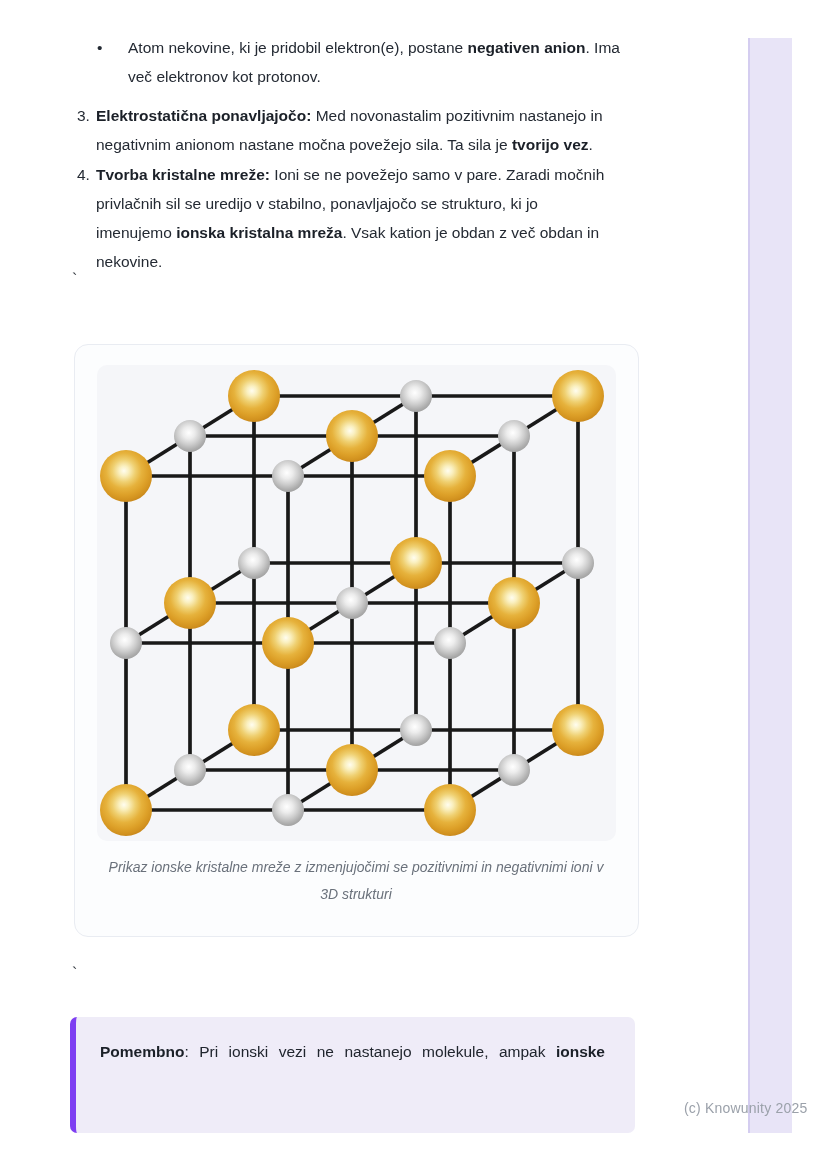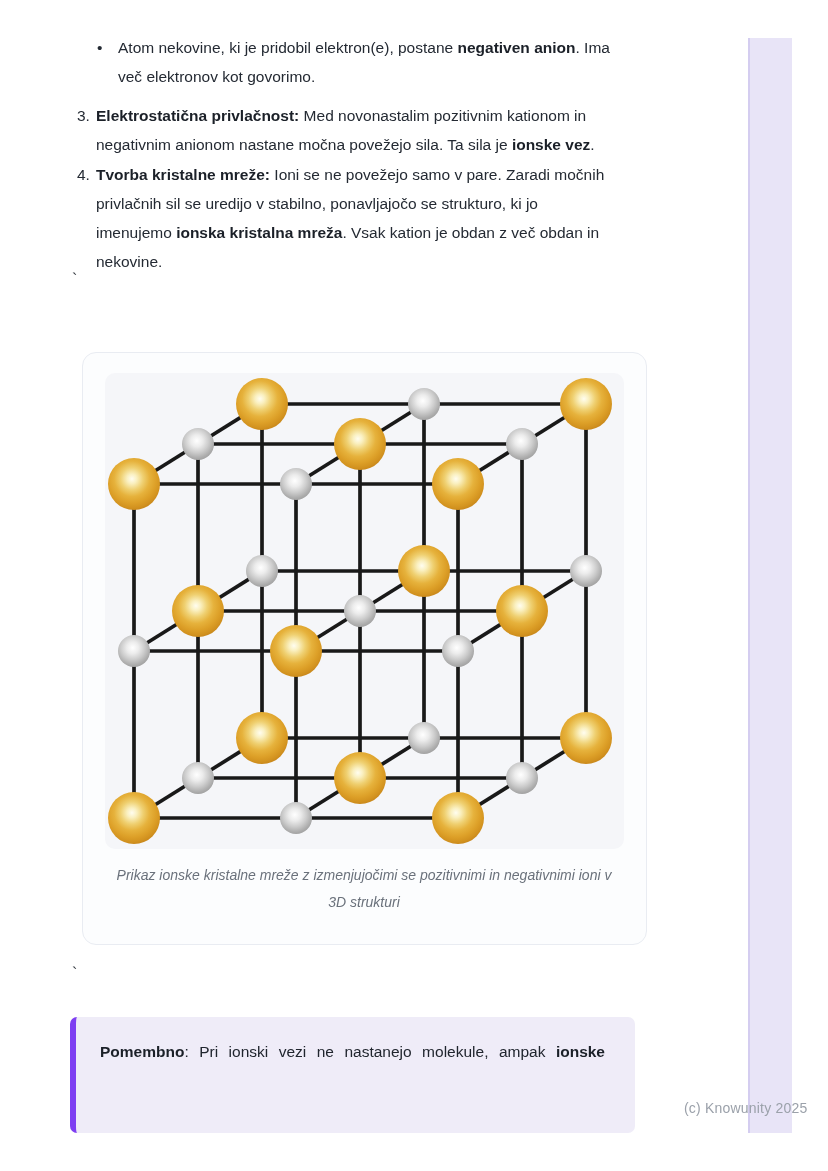--- a/index.html
+++ b/index.html
@@ -4,21 +4,21 @@
 <style>
   html,body{margin:0;padding:0;background:#fff;}
   .page{position:relative;width:828px;height:1171px;background:#ffffff;overflow:hidden;
         font-family:"Liberation Sans",sans-serif;color:#242a33;}
   
   .li{position:absolute;font-size:15.5px;line-height:29px;}
   .li .marker{position:absolute;display:block;width:20px;color:#242a33;}
   .li .txt{position:absolute;display:block;}
   .b{font-weight:700;color:#1b2028;}
   .bullet-li .marker{left:97px;top:0;}
-  .bullet-li .txt{left:118px;top:0;width:528px;}
+  .bullet-li .txt{left:128px;top:0;width:528px;}
   .num-li .marker{left:77px;top:0;}
   .num-li .txt{left:96px;top:0;width:545px;}
   .tick{position:absolute;left:72px;font-size:16px;line-height:16px;color:#3a3f46;}
   
   .card{position:absolute;left:70px;top:340px;width:565px;height:593px;box-sizing:border-box;
         background:#fcfdfe;border:1px solid #e9ecf2;border-radius:14px;}
   .image-area{position:absolute;left:22px;top:20px;width:519px;height:476px;
         background:#f5f6f9;border-radius:10px;overflow:hidden;}
   .image-area svg{position:absolute;left:0;top:0;}
   .caption{position:absolute;top:509px;left:27px;right:28px;text-align:center;
@@ -34,37 +34,37 @@
   .copyright{position:absolute;left:684px;top:1102px;font-size:14px;line-height:12px;
         color:#9ba1aa;z-index:3;letter-spacing:0.2px;}
 </style>
 </head>
 <body>
 
 <div class="page">
 
   <div class="li bullet-li" style="top:33px;">
     <span class="marker">•</span>
-    <div class="txt"><span>Atom nekovine, ki je pridobil elektron(e), postane </span><span class="b">negativen anion</span><span>. Ima</span><br><span>več elektronov kot govorimo.</span></div>
+    <div class="txt"><span>Atom nekovine, ki je pridobil elektron(e), postane </span><span class="b">negativen anion</span><span>. Ima</span><br><span>več elektronov kot protonov.</span></div>
   </div>
 
   <div class="li num-li" style="top:101px;">
     <span class="marker">3.</span>
-    <div class="txt"><span class="b">Elektrostatična privlačnost:</span><span> Med novonastalim pozitivnim kationom in</span><br><span>negativnim anionom nastane močna povežejo sila. Ta sila je </span><span class="b">ionske vez</span><span>.</span></div>
+    <div class="txt"><span class="b">Elektrostatična ponavljajočo:</span><span> Med novonastalim pozitivnim nastanejo in</span><br><span>negativnim anionom nastane močna povežejo sila. Ta sila je </span><span class="b">tvorijo vez</span><span>.</span></div>
   </div>
 
   <div class="li num-li" style="top:160px;">
     <span class="marker">4.</span>
     <div class="txt"><span class="b">Tvorba kristalne mreže:</span><span> Ioni se ne povežejo samo v pare. Zaradi močnih</span><br><span>privlačnih sil se uredijo v stabilno, ponavljajočo se strukturo, ki jo</span><br><span>imenujemo </span><span class="b">ionska kristalna mreža</span><span>. Vsak kation je obdan z več obdan in</span><br><span>nekovine.</span></div>
   </div>
 
   <span class="tick" style="top:272px;">`</span>
   <span class="tick" style="top:966px;">`</span>
 
-  <figure class="card" style="margin:12px;">
+  <figure class="card" style="margin:4px;">
     <div class="image-area">
       <svg id="lattice-svg" width="519" height="476" viewBox="0 0 519 476">
         <defs>
           <radialGradient id="goldG" cx="46%" cy="40%" r="62%">
             <stop offset="0%" stop-color="#fffdf0"></stop>
             <stop offset="15%" stop-color="#faf0c0"></stop>
             <stop offset="35%" stop-color="#efd071"></stop>
             <stop offset="55%" stop-color="#e6b23c"></stop>
             <stop offset="75%" stop-color="#dda028"></stop>
             <stop offset="90%" stop-color="#d2921f"></stop>

